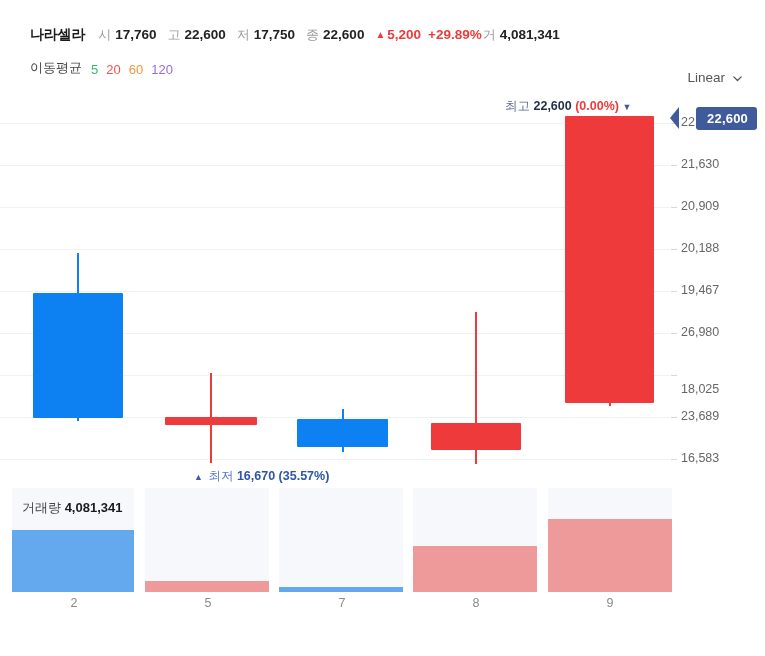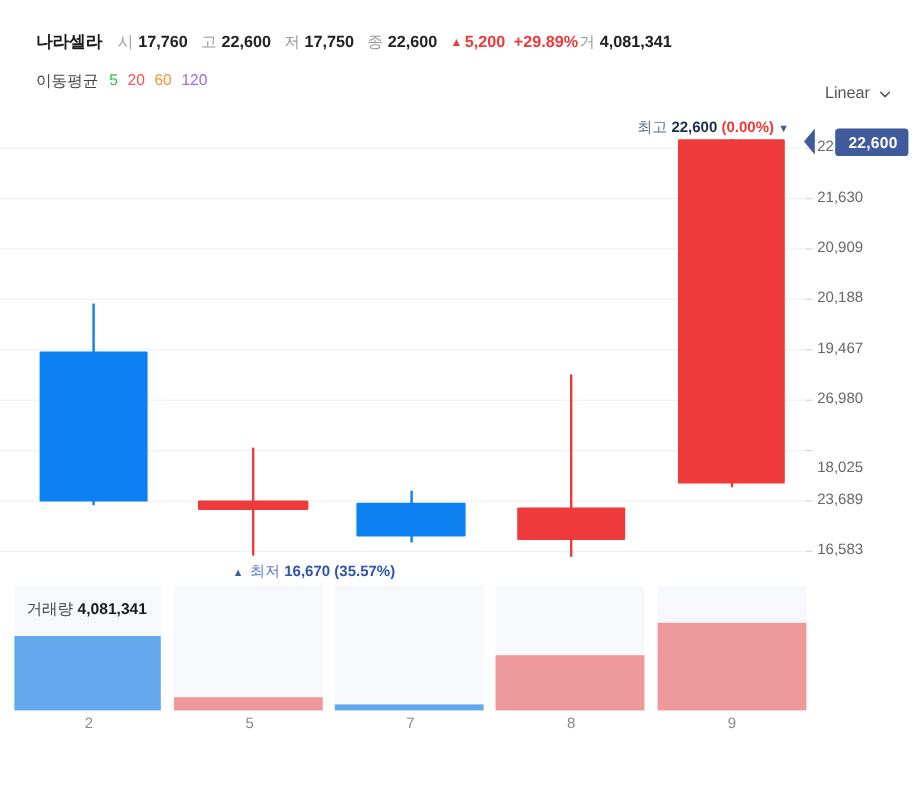--- a/index.html
+++ b/index.html
@@ -19,21 +19,21 @@
     font-size: 13.5px;
   }
   .sym { font-weight: bold; color: #1a1a1a; font-size: 14px; margin-right: 13px; letter-spacing: -0.2px; }
   .lbl { color: #9a9a9a; font-size: 13px; margin-right: 4px; }
   .val { color: #222; font-weight: bold; font-size: 13.5px; margin-right: 11px; }
   .val-up { color: #ee3a3a; font-weight: bold; font-size: 13.5px; margin-right: 7px; }
   .tri-up { color: #ee3a3a; font-size: 10px; margin-right: 2px; position: relative; top: -1px; }
 
   .hdr-row2 {
     position: absolute; left: 30px; top: 59px;
-    display: flex; align-items: flex-start; white-space: nowrap; font-size: 13px;
+    display: flex; align-items: flex-end; white-space: nowrap; font-size: 13px;
   }
   .ma-title { color: #444; margin-right: 9px; font-size: 13px; }
   .ma-n { font-size: 13px; margin-right: 8px; font-weight: normal; }
 
   
   .scale-sel {
     position: absolute; right: 22px; top: 70px;
     display: flex; align-items: center; gap: 7px;
     color: #555; font-size: 13.5px; cursor: pointer;
   }
@@ -67,21 +67,21 @@
   .ptag-arrow {
     position: absolute; right: 86px; top: 107px;
     width: 0; height: 0;
     border-top: 11.5px solid transparent;
     border-bottom: 11.5px solid transparent;
     border-right: 9px solid #3f5b9c;
   }
 
   
   .anno-high {
-    position: absolute; left: 531px; top: 98px;
+    position: absolute; left: 505px; top: 98px;
     font-size: 12.5px; color: #5a6a8a; white-space: nowrap;
   }
   .anno-high .k { color: #5a6a8a; }
   .anno-high .v { color: #1f2f4a; font-weight: bold; }
   .anno-high .p { color: #ee3a3a; font-weight: bold; }
   .anno-high .ar { color: #3f5b9c; font-size: 9px; }
 
   .anno-low {
     position: absolute; left: 194px; top: 468px;
     font-size: 12.5px; color: #5b78c8; white-space: nowrap;

